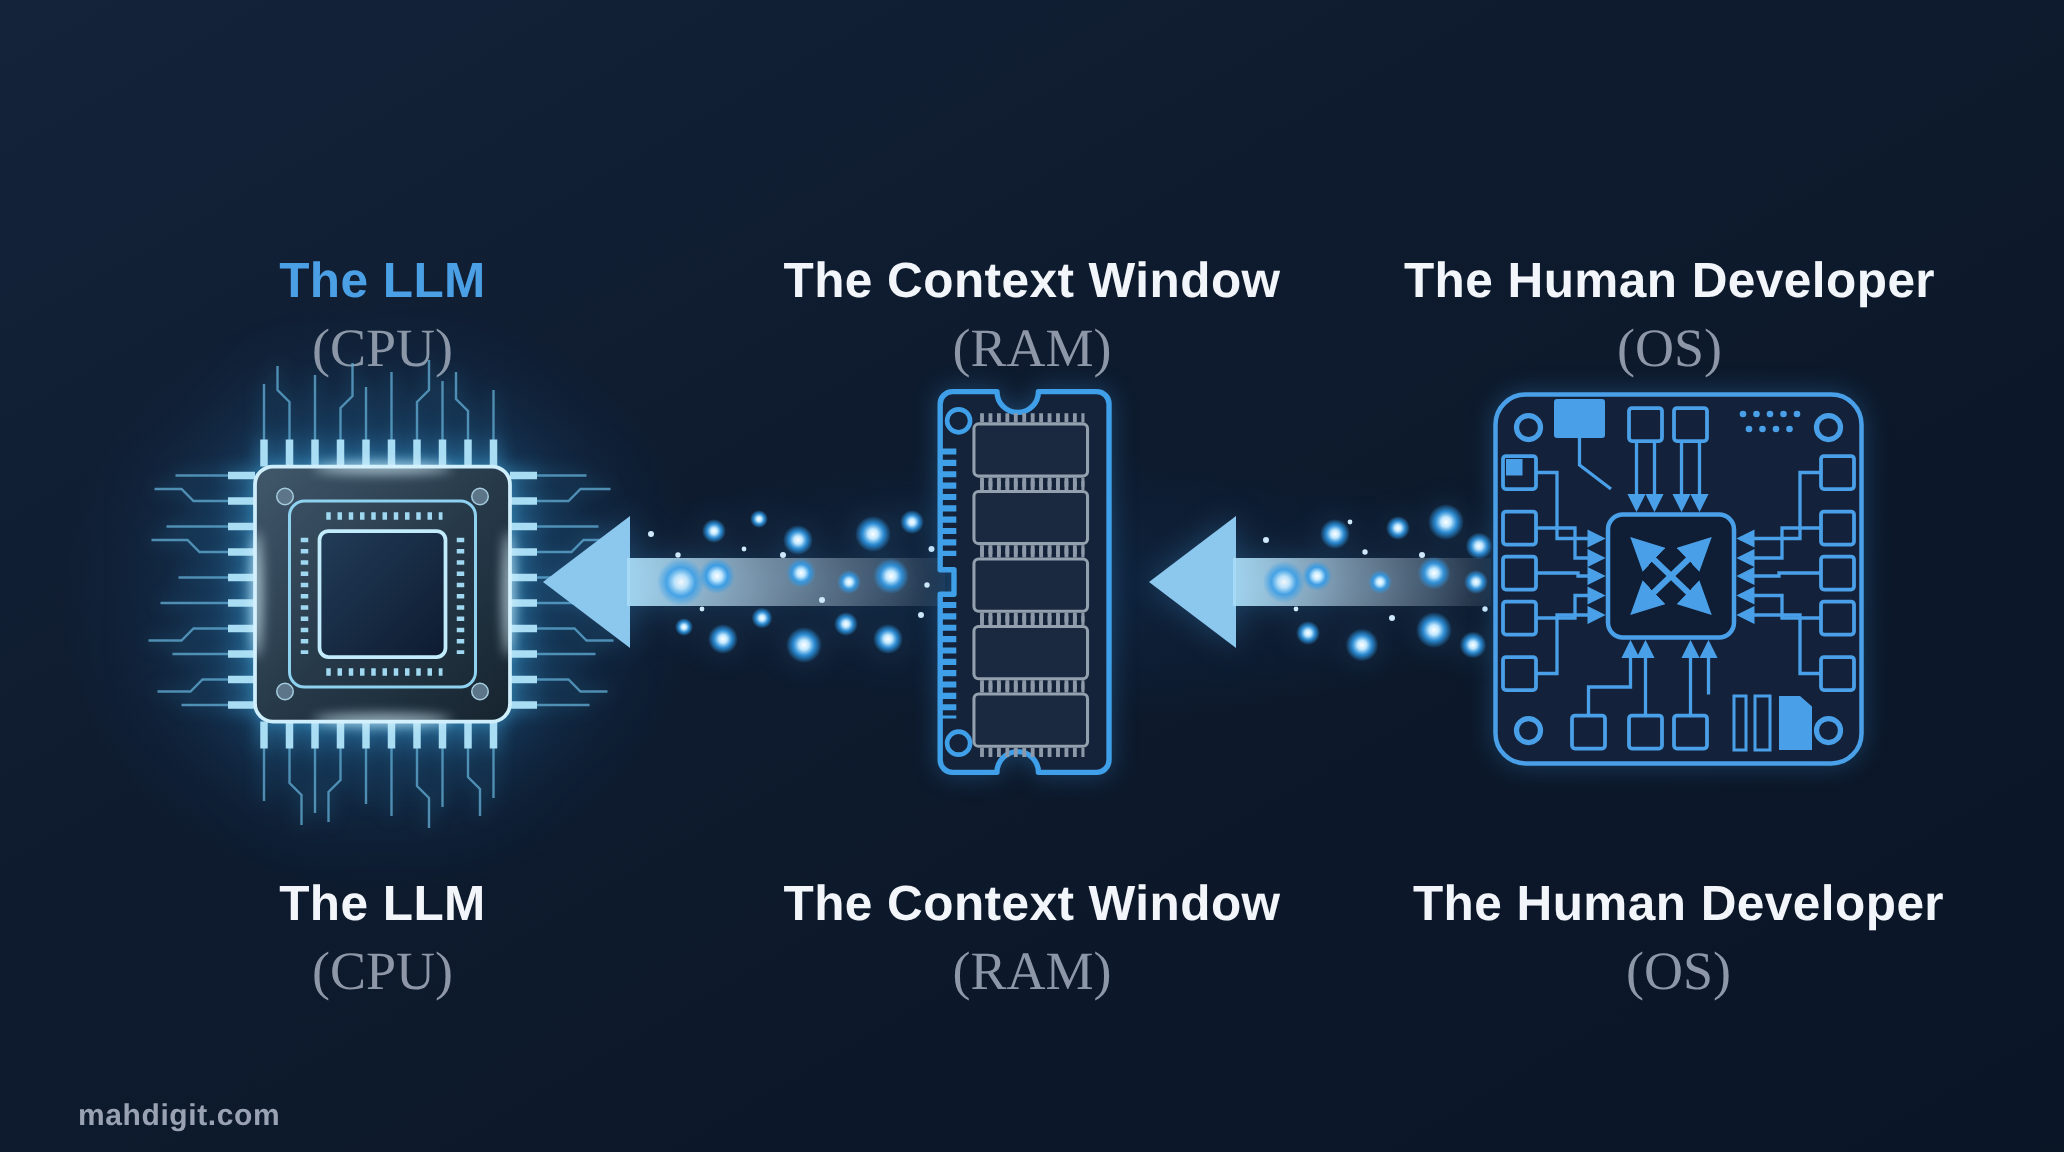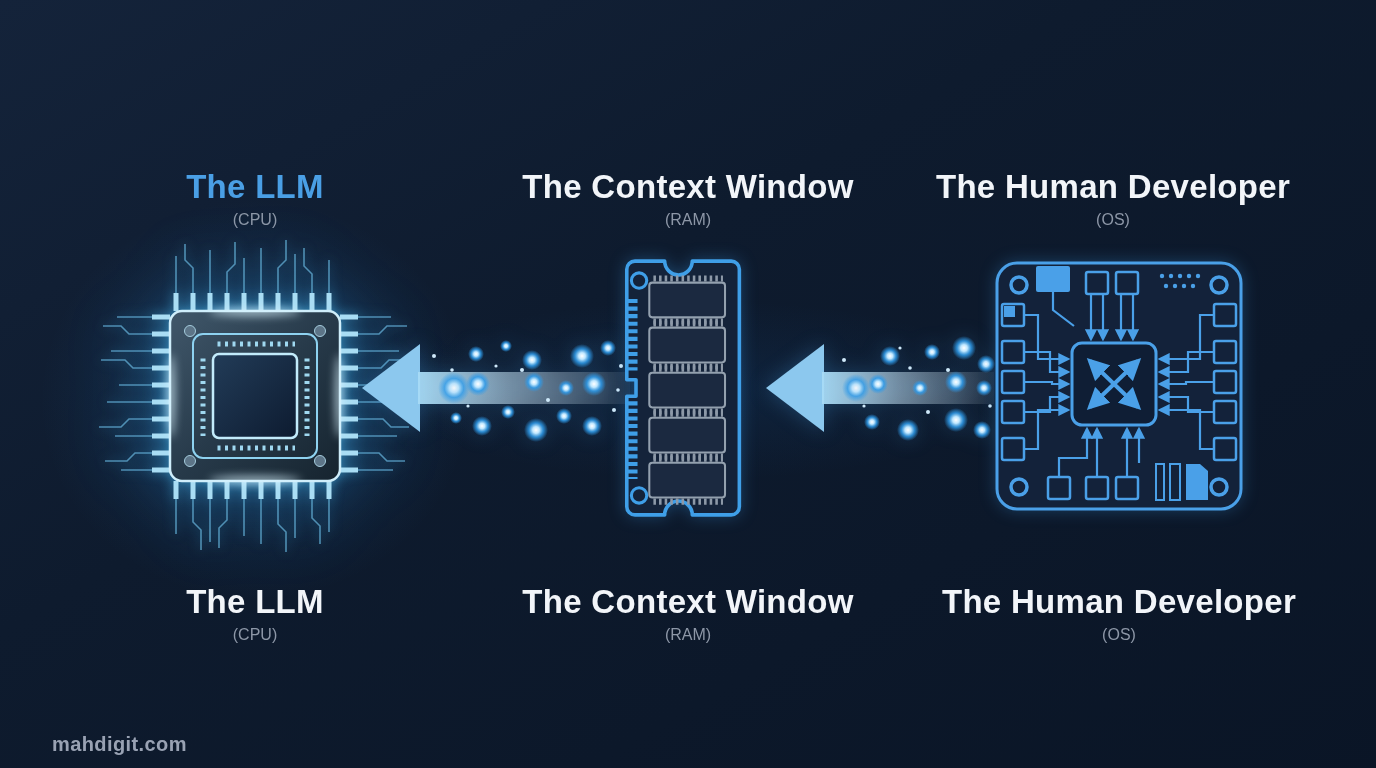--- a/index.html
+++ b/index.html
@@ -10,21 +10,21 @@
     padding-left:28px;
   }
   .ambient{position:absolute;pointer-events:none;}
   .glow-cpu{left:40px;top:200px;width:430px;height:400px;
     background:radial-gradient(closest-side,rgba(45,150,235,.20),rgba(45,150,235,0));}
   .glow-mid{left:380px;top:300px;width:640px;height:180px;
     background:radial-gradient(closest-side,rgba(30,120,210,.10),rgba(30,120,210,0));}
   .col-block{position:absolute;transform:translateX(-50%);text-align:center;white-space:nowrap;}
   .head-title{font-size:33px;font-weight:bold;color:#f2f5f9;letter-spacing:.3px;}
   .head-title.accent{color:#4a9fe5;}
-  .head-sub{font-size:16px;color:#8d97a7;margin-top:5px;}
+  .head-sub{font-size:36px;color:#8d97a7;margin-top:5px;font-family:Liberation Serif, serif;}
   .gfx{position:absolute;}
   .gfx svg{display:block;width:100%;height:100%;}
   #cpu-gfx{left:95px;top:236px;width:320px;height:320px;
     filter:drop-shadow(0 0 6px rgba(80,200,255,.55)) drop-shadow(0 0 26px rgba(40,150,230,.35));}
   #ram-gfx{left:612px;top:256px;width:136px;height:264px;
     filter:drop-shadow(0 0 8px rgba(60,160,240,.30));}
   #board-gfx{left:992px;top:258px;width:254px;height:258px;
     filter:drop-shadow(0 0 8px rgba(60,160,240,.28));}
   #arrow-left{left:356px;top:326px;width:276px;height:124px;
     filter:drop-shadow(0 0 10px rgba(80,180,255,.25));}

